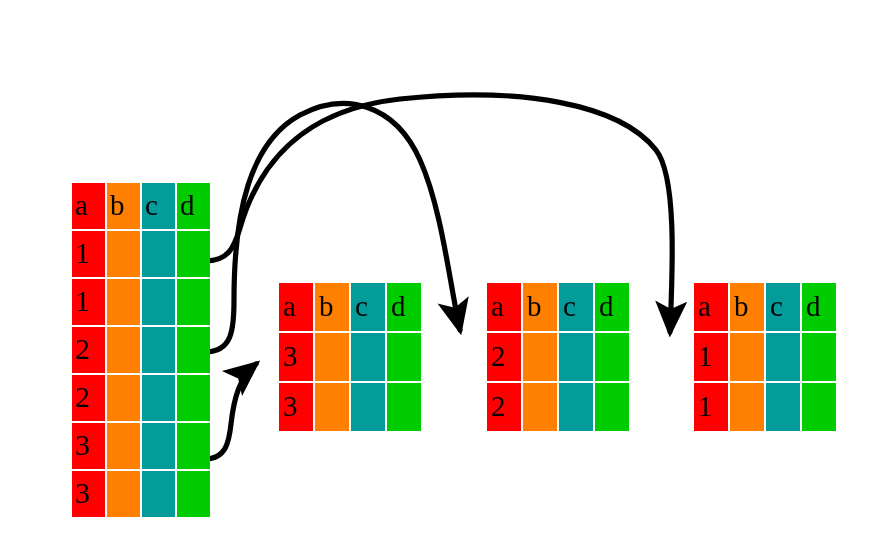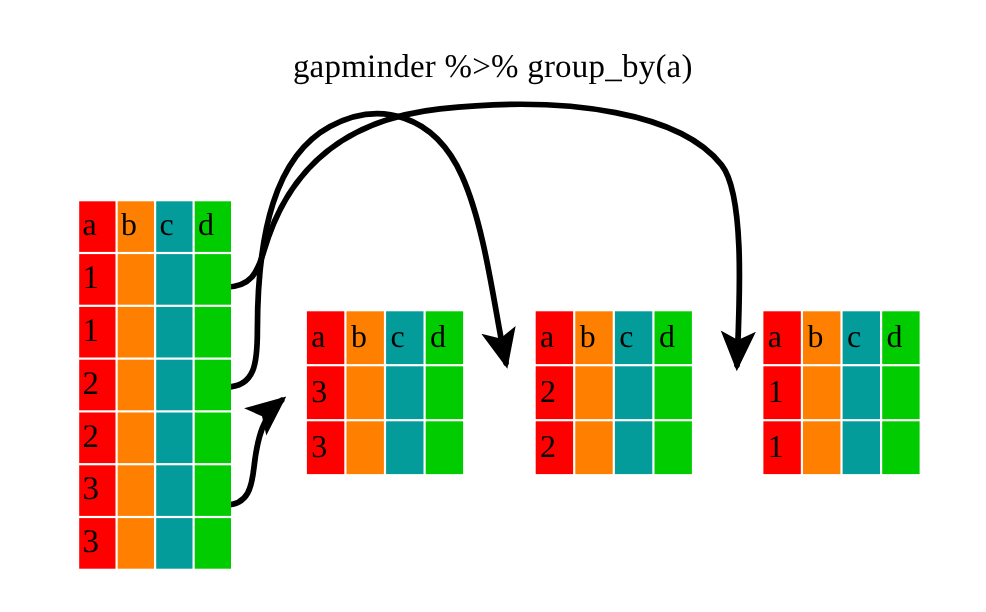--- a/index.html
+++ b/index.html
@@ -78,21 +78,20 @@
     width: 896px;
     height: 556px;
     pointer-events: none;
   }
 </style>
 </head>
 <body style="background-color: rgb(255, 255, 255);">
 
 <div id="stage">
 
-  <div class="title" style="color: rgb(0, 0, 0);">gapminder %&gt;% group_by(a)</div>
 
   <svg id="arrows" viewBox="0 0 896 556" xmlns="http://www.w3.org/2000/svg">
     <defs>
       <marker id="ah" viewBox="0 0 10 10" refX="8.5" refY="5" markerWidth="7" markerHeight="7" orient="auto-start-reverse">
         <path d="M 0 0.6 L 10 5 L 0 9.4 L 2.2 5 Z" fill="#000000"></path>
       </marker>
     </defs>
 
     <path d="M 205 459 C 226 459 229 442 231 424 C 234 397 240 377 256 364" fill="none" stroke="#000000" stroke-width="5.2" stroke-linecap="round" marker-end="url(#ah)"></path>
 

